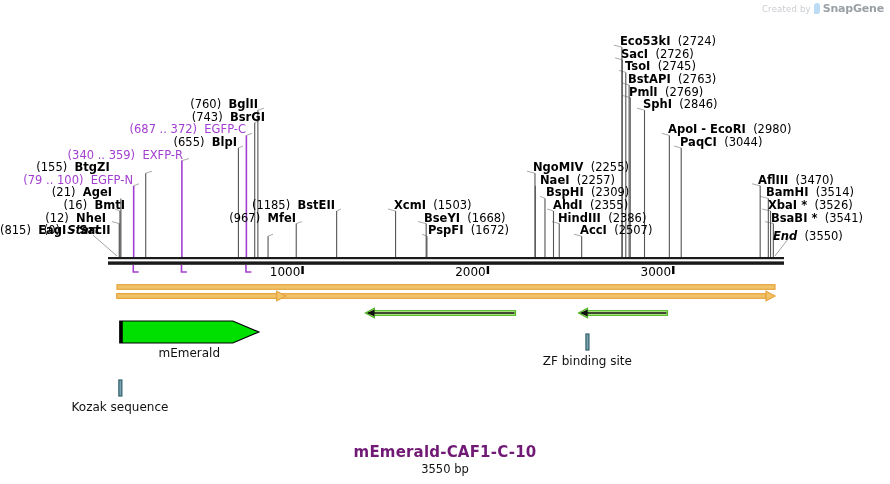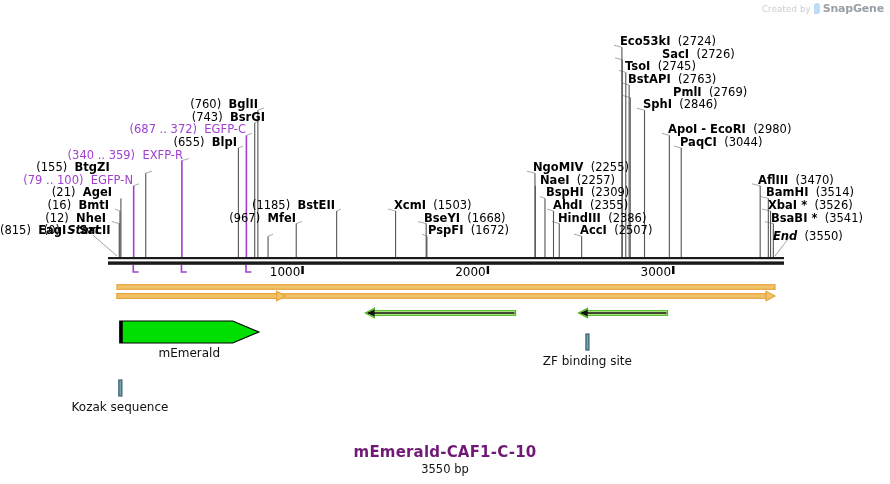--- a/index.html
+++ b/index.html
@@ -167,21 +167,21 @@
       <path d="M 119.78028169014084 321 L 232.79436619718308 321 L 258.7943661971831 332 L 232.79436619718308 343 L 119.78028169014084 343 Z" fill="#00e000" stroke="#000" stroke-width="1.2"></path>
       <rect x="119.78028169014084" y="321" width="3" height="22" fill="#000"></rect>
       <rect x="585.9408450704225" y="334" width="3" height="16" fill="#7fa3ad" stroke="#2f5f6f" stroke-width="1.2"></rect>
       <rect x="118.85352112676057" y="380" width="3" height="16" fill="#7fa3ad" stroke="#2f5f6f" stroke-width="1.2"></rect>
     </g>
 </svg>
 
 <div id="labels-layer">
     <div class="lbl" style="top: 230.2px; left: 0px; width: 100px; text-align: right;"><span class="pos">(0)</span>&nbsp; <span class="nm it">Start</span></div>
     <div class="lbl" style="top: 217.6px; left: 0px; width: 106px; text-align: right;"><span class="pos">(12)</span>&nbsp; <span class="nm">NheI</span></div>
-    <div class="lbl" style="top: 205px; left: 0px; width: 109px; text-align: right;"><span class="pos">(16)</span>&nbsp; <span class="nm">BmtI</span></div>
+    <div class="lbl" style="top: 205px; left: 0px; width: 109px; text-align: right; padding-left: 16px;"><span class="pos">(16)</span>&nbsp; <span class="nm">BmtI</span></div>
     <div class="lbl" style="top: 192.4px; left: 0px; width: 112px; text-align: right;"><span class="pos">(21)</span>&nbsp; <span class="nm">AgeI</span></div>
     <div class="lbl purple" style="top: 179.8px; left: 0px; width: 133px; text-align: right;"><span class="pos">(79 .. 100)</span>&nbsp; <span class="nm">EGFP-N</span></div>
     <div class="lbl" style="top: 167.2px; left: 0px; width: 146px; text-align: center;"><span class="pos">(155)</span>&nbsp; <span class="nm">BtgZI</span></div>
     <div class="lbl purple" style="top: 154.6px; left: 0px; width: 183px; text-align: right;"><span class="pos">(340 .. 359)</span>&nbsp; <span class="nm">EXFP-R</span></div>
     <div class="lbl" style="top: 142px; left: 0px; width: 237px; text-align: right;"><span class="pos">(655)</span>&nbsp; <span class="nm">BlpI</span></div>
     <div class="lbl purple" style="top: 129.4px; left: 0px; width: 246px; text-align: right;"><span class="pos">(687 .. 372)</span>&nbsp; <span class="nm">EGFP-C</span></div>
     <div class="lbl" style="top: 116.8px; left: 0px; width: 253px; text-align: right; padding-left: 12px;"><span class="pos">(743)</span>&nbsp; <span class="nm">BsrGI</span></div>
     <div class="lbl" style="top: 104.2px; left: 0px; width: 258px; text-align: right;"><span class="pos">(760)</span>&nbsp; <span class="nm">BglII</span></div>
     <div class="lbl" style="top: 230.2px; left: 0px; width: 267px; "><span class="pos">(815)</span>&nbsp; <span class="nm">EagI - SacII</span></div>
     <div class="lbl" style="top: 217.6px; left: 0px; width: 296px; text-align: right;"><span class="pos">(967)</span>&nbsp; <span class="nm">MfeI</span></div>
@@ -189,24 +189,24 @@
     <div class="lbl" style="top: 205px; left: 394px;"><span class="nm">XcmI</span>&nbsp; <span class="pos">(1503)</span></div>
     <div class="lbl" style="top: 217.6px; left: 424px;"><span class="nm">BseYI</span>&nbsp; <span class="pos">(1668)</span></div>
     <div class="lbl" style="top: 230.2px; left: 428px;"><span class="nm">PspFI</span>&nbsp; <span class="pos">(1672)</span></div>
     <div class="lbl" style="top: 167.2px; left: 533px;"><span class="nm">NgoMIV</span>&nbsp; <span class="pos">(2255)</span></div>
     <div class="lbl" style="top: 179.8px; left: 540px;"><span class="nm">NaeI</span>&nbsp; <span class="pos">(2257)</span></div>
     <div class="lbl" style="top: 192.4px; left: 546px;"><span class="nm">BspHI</span>&nbsp; <span class="pos">(2309)</span></div>
     <div class="lbl" style="top: 205px; left: 553px;"><span class="nm">AhdI</span>&nbsp; <span class="pos">(2355)</span></div>
     <div class="lbl" style="top: 217.6px; left: 558px;"><span class="nm">HindIII</span>&nbsp; <span class="pos">(2386)</span></div>
     <div class="lbl" style="top: 230.2px; left: 580px;"><span class="nm">AccI</span>&nbsp; <span class="pos">(2507)</span></div>
     <div class="lbl" style="top: 41.2px; left: 620px;"><span class="nm">Eco53kI</span>&nbsp; <span class="pos">(2724)</span></div>
-    <div class="lbl" style="top: 53.8px; left: 621px; margin-left: 41px;"><span class="nm">SacI</span>&nbsp; <span class="pos">(2726)</span></div>
+    <div class="lbl" style="top: 53.8px; left: 621px;"><span class="nm">SacI</span>&nbsp; <span class="pos">(2726)</span></div>
     <div class="lbl" style="top: 66.4px; left: 625px;"><span class="nm">TsoI</span>&nbsp; <span class="pos">(2745)</span></div>
     <div class="lbl" style="top: 79px; left: 628px;"><span class="nm">BstAPI</span>&nbsp; <span class="pos">(2763)</span></div>
-    <div class="lbl" style="top: 91.6px; left: 629px; padding-left: 44px;"><span class="nm">PmlI</span>&nbsp; <span class="pos">(2769)</span></div>
+    <div class="lbl" style="top: 91.6px; left: 629px;"><span class="nm">PmlI</span>&nbsp; <span class="pos">(2769)</span></div>
     <div class="lbl" style="top: 104.2px; left: 643px;"><span class="nm">SphI</span>&nbsp; <span class="pos">(2846)</span></div>
     <div class="lbl" style="top: 129.4px; left: 668px;"><span class="nm">ApoI - EcoRI</span>&nbsp; <span class="pos">(2980)</span></div>
     <div class="lbl" style="top: 142px; left: 680px;"><span class="nm">PaqCI</span>&nbsp; <span class="pos">(3044)</span></div>
     <div class="lbl" style="top: 179.8px; left: 758px;"><span class="nm">AflIII</span>&nbsp; <span class="pos">(3470)</span></div>
     <div class="lbl" style="top: 192.4px; left: 766px;"><span class="nm">BamHI</span>&nbsp; <span class="pos">(3514)</span></div>
     <div class="lbl" style="top: 205px; left: 768px;"><span class="nm">XbaI *</span>&nbsp; <span class="pos">(3526)</span></div>
     <div class="lbl" style="top: 217.6px; left: 771px;"><span class="nm">BsaBI *</span>&nbsp; <span class="pos">(3541)</span></div>
     <div class="lbl" style="top: 236px; left: 773px;"><span class="nm it">End</span>&nbsp; <span class="pos">(3550)</span></div>
   </div>
 <div id="feature-labels-layer">

